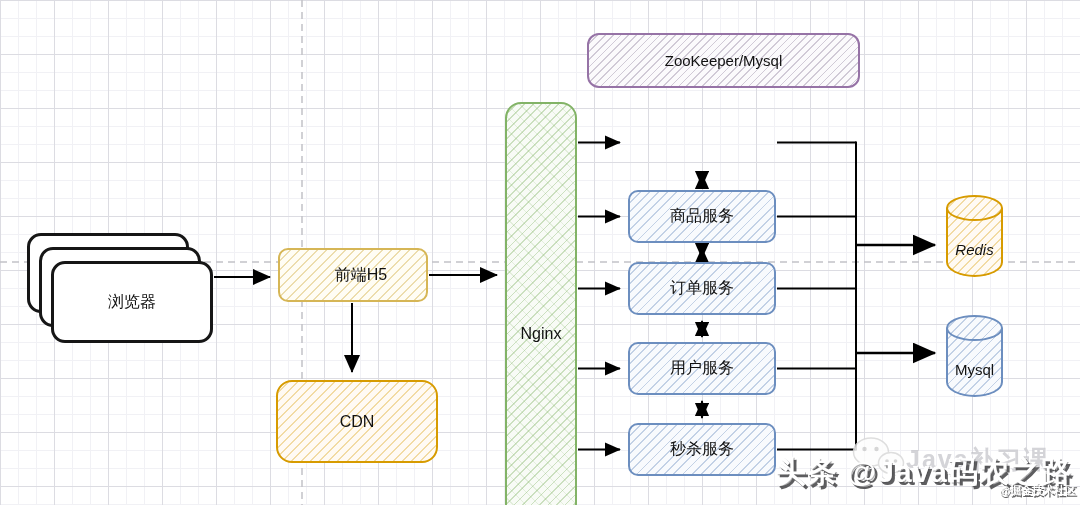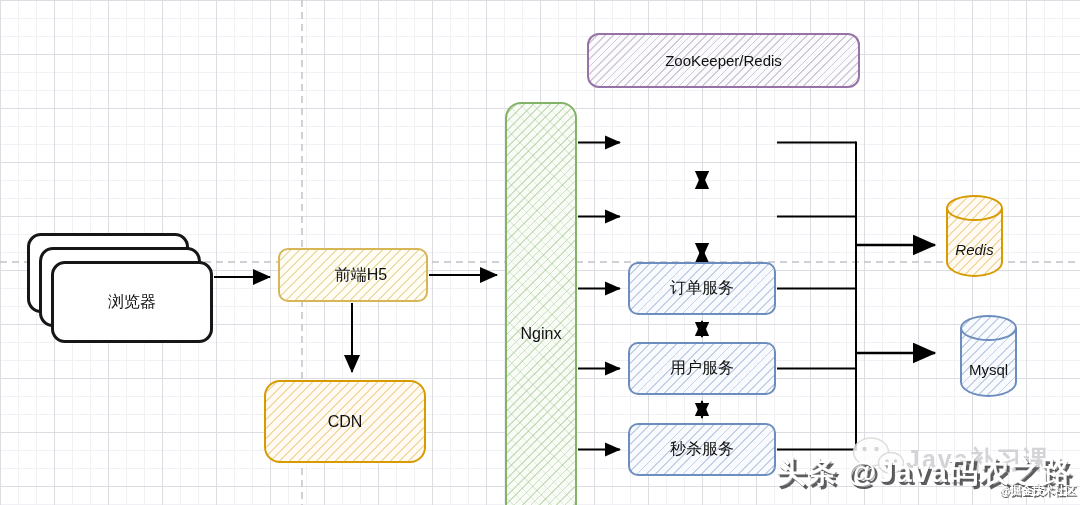--- a/index.html
+++ b/index.html
@@ -23,40 +23,40 @@
   
   .hatch-yellow{background-color:#fffdf4;background-image:repeating-linear-gradient(135deg,rgba(214,182,86,.45) 0 1.4px,transparent 1.4px 6.5px);padding-left:16px;}
   .hatch-orange{background-color:#fffaf3;background-image:repeating-linear-gradient(135deg,rgba(215,155,0,.33) 0 1.4px,transparent 1.4px 6.5px);}
   .hatch-green{background-color:#f8fbf6;background-image:repeating-linear-gradient(135deg,rgba(130,179,102,.38) 0 1.2px,transparent 1.2px 6px),repeating-linear-gradient(45deg,rgba(130,179,102,.18) 0 1px,transparent 1px 9px);}
   .hatch-purple{background-color:#fbfafc;background-image:repeating-linear-gradient(135deg,rgba(145,130,158,.40) 0 1.2px,transparent 1.2px 5.5px);}
   .hatch-blue{background-color:#f8fafd;background-image:repeating-linear-gradient(135deg,rgba(108,142,191,.38) 0 1.3px,transparent 1.3px 6.5px);}
 
   .zk{left:587px;top:33px;width:273px;height:55px;border:2.5px solid #9673a6;border-radius:12px;font-size:15px;}
   .nginx{left:505px;top:102px;width:72px;height:463px;border:2.5px solid #82b366;border-radius:16px;}
   .h5{left:278px;top:248px;width:150px;height:54px;border:2.5px solid #d6b656;border-radius:10px;}
-  .cdn{left:264px;top:380px;width:162px;height:83px;border:2.5px solid #d79b00;border-radius:16px;}
+  .cdn{left:276px;top:380px;width:162px;height:83px;border:2.5px solid #d79b00;border-radius:16px;}
   .svc{left:628px;width:148px;height:53px;border:2.5px solid #6c8ebf;border-radius:10px;}
   .svc1{top:116px}.svc2{top:190px}.svc3{top:262px}.svc4{top:342px}.svc5{top:423px}
 
   
   .bcard{position:absolute;box-sizing:border-box;width:162px;height:80px;background:#fff;
     border:3px solid #161616;border-radius:14px;z-index:2;}
   .bc1{left:27px;top:233px}.bc2{left:39px;top:247px}
   .bc3{left:51px;top:261px;height:82px;display:flex;align-items:center;justify-content:center;font-size:16px;color:#111;}
 
   
   .cylinder{position:absolute;width:57px;height:82px;z-index:2;}
   .cyl-top,.cyl-body{position:absolute;box-sizing:border-box;left:0;width:100%;}
   .cyl-top{top:0;height:26px;border-radius:50%;z-index:2;}
   .cyl-body{top:13px;height:69px;border-top:none!important;border-radius:0 0 50% 50%/0 0 15px 15px;}
   .cyl-label{position:absolute;left:0;top:46px;width:100%;text-align:center;font-size:15px;color:#111;z-index:3;}
   .redis .cyl-top,.redis .cyl-body{border:2.5px solid #d79b00;}
   .mysql .cyl-top,.mysql .cyl-body{border:2.5px solid #6c8ebf;}
   .redis{left:946px;top:195px;font-style:italic;}
-  .mysql{left:946px;top:315px;margin-left:14px;}
+  .mysql{left:946px;top:315px;}
 
   
   .wm{position:absolute;z-index:5;white-space:nowrap;}
   .wm-icon{left:850px;top:436px;width:56px;height:42px;opacity:.85;}
   .wm-brand{left:906px;top:443px;font-size:25px;font-weight:bold;letter-spacing:2px;
     color:rgba(186,186,192,.62);text-shadow:1px 1px 0 rgba(255,255,255,.9);}
   .wm-headline{right:8px;top:452px;font-size:30px;font-weight:800;color:#fff;letter-spacing:1px;
     text-shadow:3px 3px 0 rgba(72,72,74,.88),1px 1px 0 rgba(120,120,122,.6);padding-left:40px;}
   .wm-footer{right:4px;top:483px;font-size:11px;font-weight:bold;color:#fff;
     text-shadow:1.5px 1.5px 0 rgba(82,82,84,.92);}
@@ -116,23 +116,26 @@
 
   <div class="box cdn hatch-orange">
     <span>CDN</span>
   </div>
 
   <div class="box nginx hatch-green">
     <span>Nginx</span>
   </div>
 
   <div class="box zk hatch-purple">
-    <span>ZooKeeper/Redis</span>
+    <span>ZooKeeper/Mysql</span>
   </div>
 
+  <div class="box svc svc2 hatch-blue">
+    <span>商品服务</span>
+  </div>
   <div class="box svc svc3 hatch-blue">
     <span>订单服务</span>
   </div>
   <div class="box svc svc4 hatch-blue">
     <span>用户服务</span>
   </div>
   <div class="box svc svc5 hatch-blue">
     <span>秒杀服务</span>
   </div>
 

